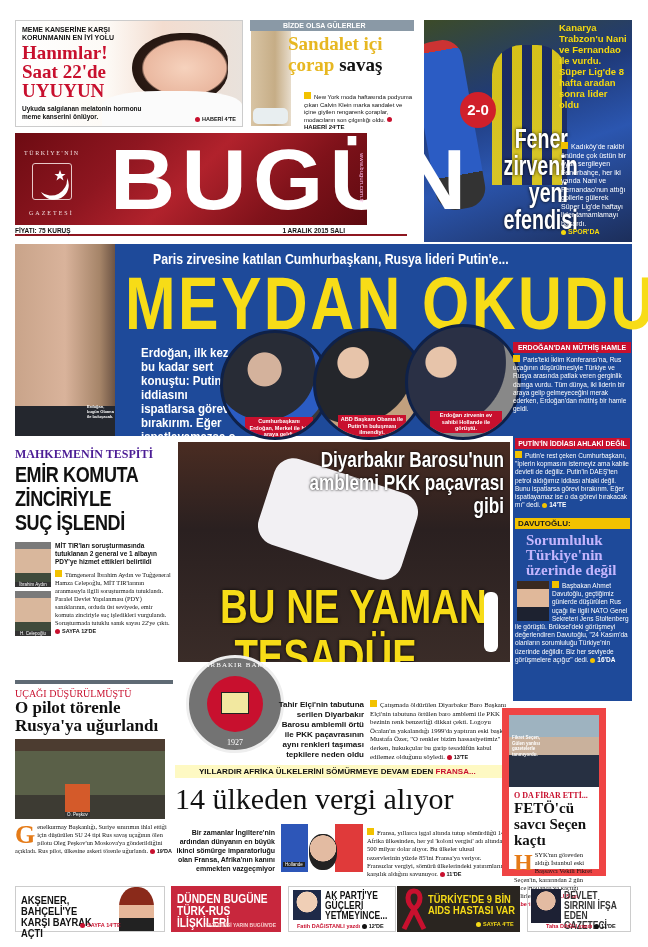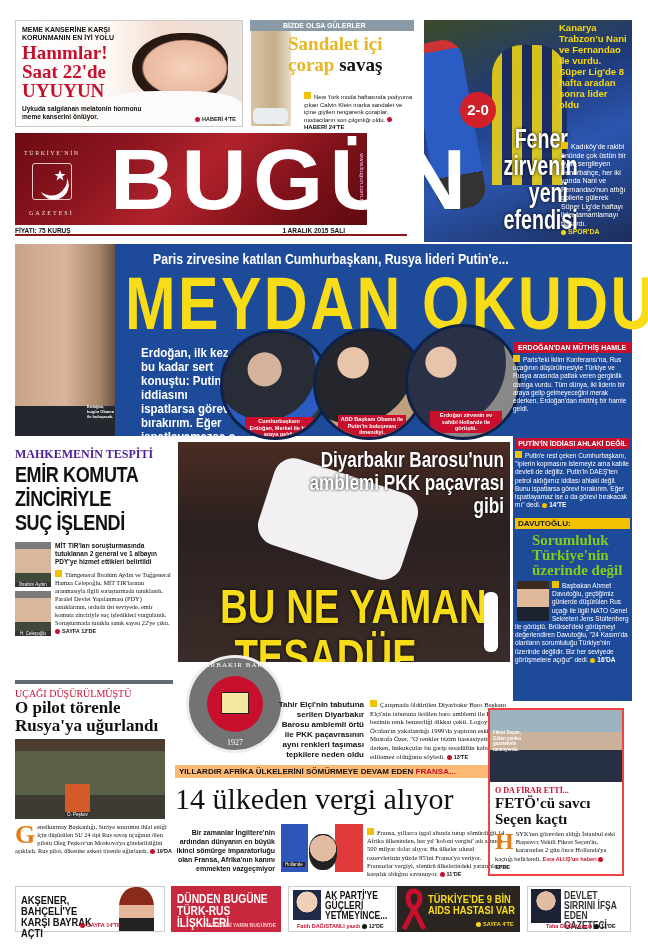--- a/index.html
+++ b/index.html
@@ -40,21 +40,21 @@
 .circ .cap{position:absolute;background:#c8102e;color:#fff;font-size:5.5px;font-weight:bold;text-align:center;line-height:6.5px;padding:1px 2px}
 #main .c1{left:205px;top:86px;width:110px;height:110px;background:radial-gradient(circle at 40% 35%,#d4b29c 0 18%,#282c36 19% 55%,#2b5cc4 56% 72%,#3a3a3a 73%)}
 #main .c2{left:298px;top:84px;width:112px;height:112px;background:radial-gradient(circle at 35% 30%,#e7c4aa 0 15%,#24262b 16% 60%,#c2a07e 61%)}
 #main .c3{left:390px;top:80px;width:116px;height:116px;background:radial-gradient(circle at 30% 32%,#e7c4aa 0 14%,#2a3045 15% 60%,#888 61%)}
 #main .rcol{position:absolute;left:498px;top:98px;width:118px;height:294px}
 .lab{background:#c8102e;color:#fff;font-size:7px;font-weight:bold;padding:2px 3px;text-align:center;margin-bottom:2px}
 .rbody{color:#fff;font-size:6.5px;line-height:8.2px;margin-bottom:4px}
 
 #rcol2{left:513px;top:516px;width:119px;height:185px;background:#1e4a9a;padding:2px}
 #rcol2 .ylab{background:#f2c200;color:#1a1a1a;font-size:8px;font-weight:bold;padding:1px 3px}
-#rcol2 .h{color:#84cc16;font-size:15px;font-weight:bold;line-height:15px;margin:4px 0 3px 17px}
+#rcol2 .h{color:#c4b5fd;font-size:15px;font-weight:bold;line-height:15px;margin:4px 0 3px 11px}
 #rcol2 .pic{float:left;width:32px;height:40px;margin:0 3px 0 2px;background:linear-gradient(180deg,#3a2a20 0 20%,#e0b89a 20% 65%,#1d2230 65%)}
 
 #left1{left:15px;top:447px;width:158px;height:228px}
 #left1 .kick{color:#4c1d95;font-family:"Liberation Serif",serif;font-weight:bold;font-size:12px}
 #left1 .h{font-size:22px;font-weight:bold;line-height:22px;letter-spacing:-0.5px;transform:scaleX(.82);transform-origin:left top;white-space:nowrap;margin-top:2px}
 .portrait{width:36px;height:45px;background:linear-gradient(180deg,#7a7a7a 0 15%,#d9b79c 15% 70%,#3f4a3b 70%);position:relative}
 .portrait span{position:absolute;left:0;right:0;bottom:0;background:#333;color:#fff;font-size:4.5px;text-align:center}
 #left2{left:15px;top:688px;width:158px;height:187px}
 #left2 .kick{color:#c8102e;font-family:"Liberation Serif",serif;font-weight:normal;font-size:10px}
 #left2 .h{font-family:"Liberation Serif",serif;font-weight:bold;font-size:17px;line-height:18px}
@@ -64,29 +64,29 @@
 #center .coffin{position:absolute;left:85px;top:32px;width:150px;height:90px;background:#f2f0f3;border-radius:20px;transform:rotate(18deg)}
 #center .top{position:absolute;right:6px;top:6px;color:#fff;font-weight:bold;font-size:22px;line-height:23px;text-align:right;text-shadow:0 0 3px #000;transform:scaleX(.78);transform-origin:right top;white-space:nowrap}
 #center .big{position:absolute;left:42px;top:140px;color:#f7dc17;font-weight:bold;font-size:48px;line-height:50px;text-shadow:0 0 4px #000;transform:scaleX(.8);transform-origin:left top;white-space:nowrap}
 #center .excl{position:absolute;right:12px;top:150px;width:14px;height:60px;background:#fff;border-radius:6px}
 #seal{left:186px;top:655px;width:98px;height:98px;border-radius:50%;background:#737373;border:3px solid #eee}
 #seal .inner{position:absolute;left:18px;top:18px;width:56px;height:56px;border-radius:50%;background:#c8102e}
 #seal .book{position:absolute;left:14px;top:16px;width:28px;height:22px;background:#f2e8a0;border:1px solid #222}
 #centerbody{left:278px;top:700px;width:232px;height:60px}
 #centerbody .bold{position:absolute;left:0;top:0;width:86px;font-size:8px;font-weight:bold;line-height:10px;text-align:right}
 #centerbody .txt{position:absolute;left:92px;top:0;width:140px;font-family:"Liberation Serif",serif;font-size:6.8px;line-height:8.6px}
-#afrika{left:175px;top:765px;width:333px;height:13px;background:#fdba74;font-size:8px;font-weight:bold;line-height:13px;padding-left:4px;white-space:nowrap}
+#afrika{left:175px;top:765px;width:333px;height:13px;background:#fef9c3;font-size:8px;font-weight:bold;line-height:13px;padding-left:24px;white-space:nowrap}
 #h14{left:175px;top:782px;width:335px;font-family:"Liberation Serif",serif;font-size:30px;line-height:34px;white-space:nowrap}
 #fr{left:175px;top:822px;width:335px;height:50px}
 #fr .bold{position:absolute;left:0;top:6px;width:100px;font-size:7px;font-weight:bold;line-height:9px;text-align:right}
 #fr .flag{position:absolute;left:106px;top:2px;width:82px;height:48px;background:linear-gradient(90deg,#2d56b8 0 33%,#fff 33% 66%,#e03a3a 66%)}
 #fr .face{position:absolute;left:134px;top:12px;width:28px;height:36px;border-radius:45%;background:radial-gradient(circle at 50% 40%,#e3bba2 0 50%,#222 52%)}
 #fr .txt{position:absolute;left:192px;top:6px;width:142px;font-family:"Liberation Serif",serif;font-size:6.5px;line-height:8.2px}
 
-#feto{left:488px;top:708px;width:136px;height:168px;border:2px solid #ef4444}
+#feto{left:502px;top:708px;width:104px;height:168px;border:7px solid #ef4444}
 #feto .photo{height:72px;background:linear-gradient(180deg,#9eb3c0 0 30%,#c9b19c 30% 55%,#273042 55%)}
 #feto .kick{color:#c8102e;font-family:"Liberation Serif",serif;font-weight:bold;font-size:8px;margin:4px 0 0 5px}
 #feto .h{font-family:"Liberation Serif",serif;font-weight:bold;font-size:15px;line-height:16px;margin-left:5px}
 #feto .txt{font-family:"Liberation Serif",serif;font-size:6.5px;line-height:8.2px;margin:3px 4px 0 5px}
 #feto .drop{float:left;font-size:24px;line-height:22px;color:#e57b18;font-weight:bold;margin-right:2px}
 
 .bot{position:absolute;top:886px;height:46px;border:1px solid #ccc}
 .bot .h{font-weight:bold;font-size:11px;line-height:11px;transform:scaleX(.85);transform-origin:left top;white-space:nowrap}
 .bot .ref{font-size:5.5px;font-weight:bold;color:#c8102e}
 </style>

